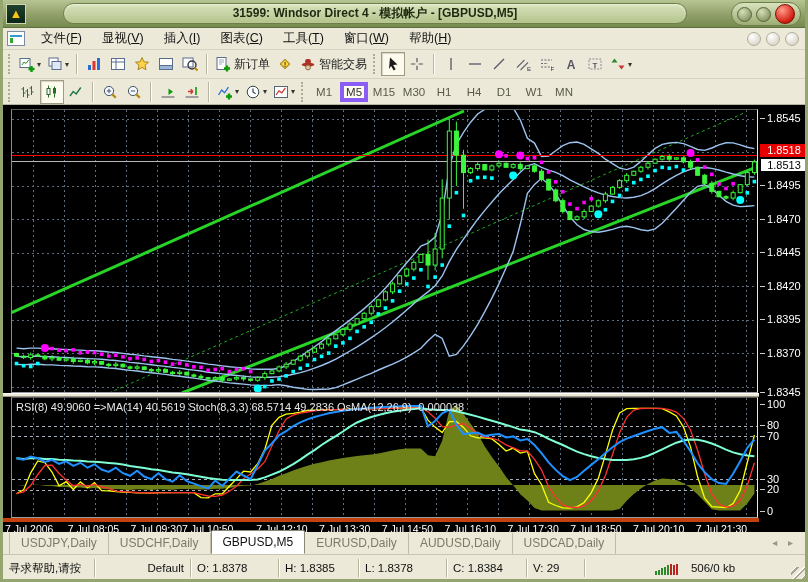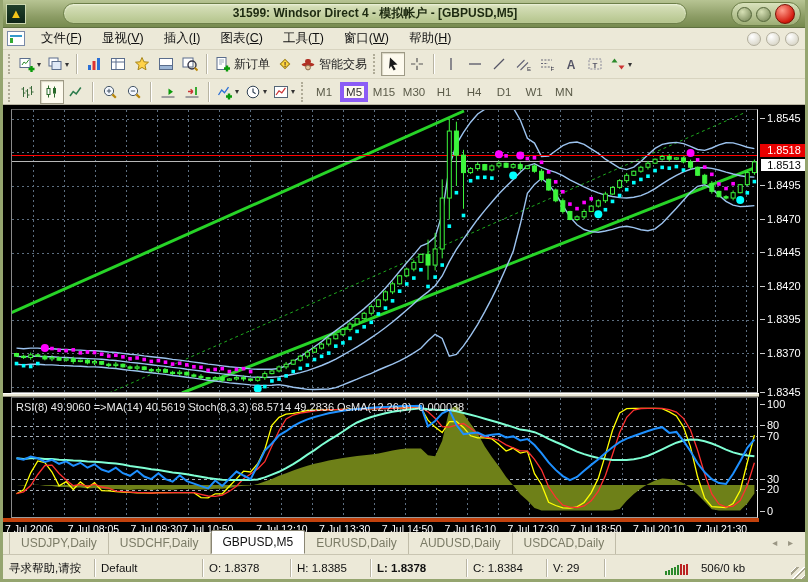--- a/index.html
+++ b/index.html
@@ -748,24 +748,24 @@
       <span class="tab">USDCHF,Daily</span>
       <span class="tab active">GBPUSD,M5</span>
       <span class="tab">EURUSD,Daily</span>
       <span class="tab">AUDUSD,Daily</span>
       <span class="tab">USDCAD,Daily</span>
       <span class="tab-arrows">◂ ▸</span>
     </div>
 
   <div class="statusbar">
     <span class="seg" style="width:92px;">寻求帮助,请按</span>
-    <span class="seg" style="width:108px;text-align:left;">Default</span>
+    <span class="seg" style="width:96px;text-align:right;">Default</span>
     <span class="seg" style="width:88px;">O: 1.8378</span>
     <span class="seg" style="width:80px;">H: 1.8385</span>
-    <span class="seg" style="width:96px;font-weight:bold;">L: 1.8378</span>
+    <span class="seg" style="width:88px;">L: 1.8378</span>
     <span class="seg" style="width:80px;">C: 1.8384</span>
     <span class="seg" style="width:58px;">V: 29</span>
     <span class="seg net" style="flex:1;justify-content:center;">
       <svg width="26" height="13" style="margin-right:10px;">
         <rect x="0" y="9" width="2" height="4" fill="#2c8a2c"></rect>
           <rect x="3" y="8" width="2" height="5" fill="#2c8a2c"></rect>
         <rect x="6" y="6" width="2" height="7" fill="#2c8a2c"></rect>
           <rect x="9" y="5" width="2" height="8" fill="#2c8a2c"></rect>
         <rect x="12" y="3" width="2" height="10" fill="#2c8a2c"></rect>
           <rect x="15" y="2" width="2" height="11" fill="#b22"></rect>

